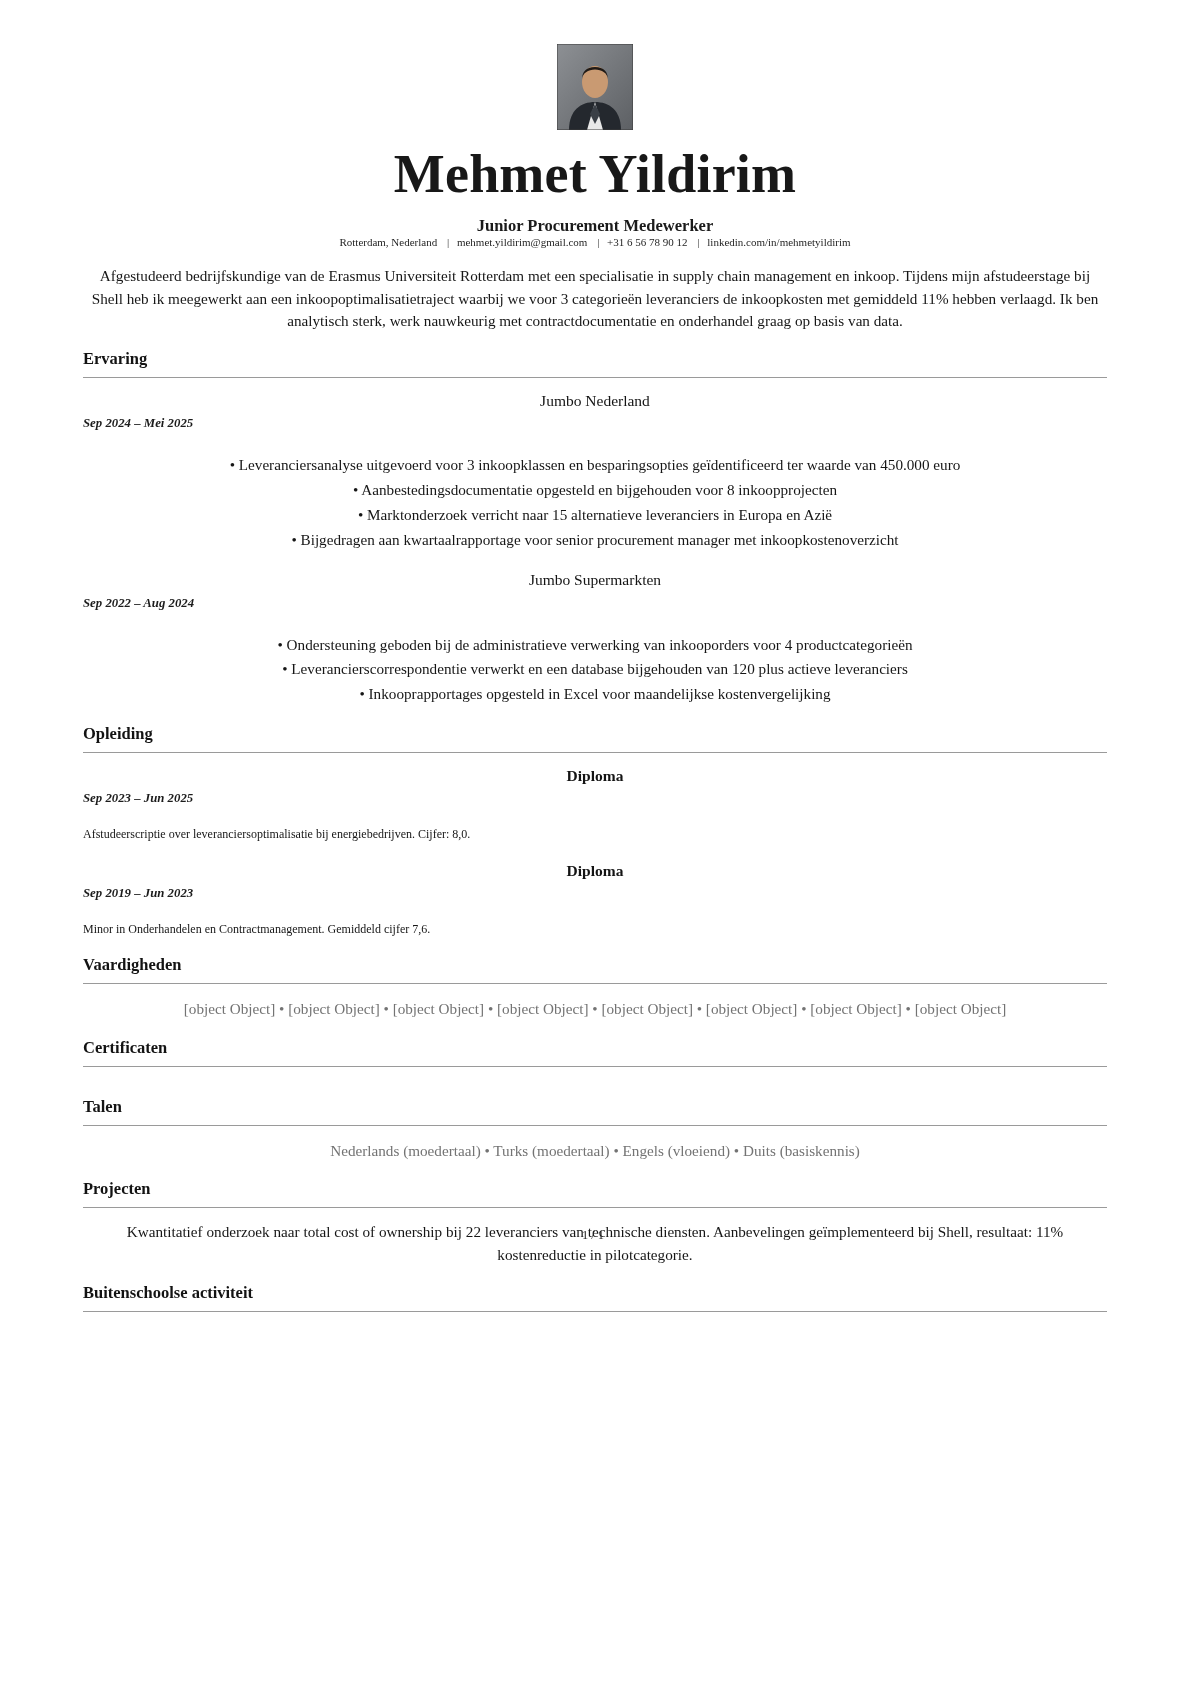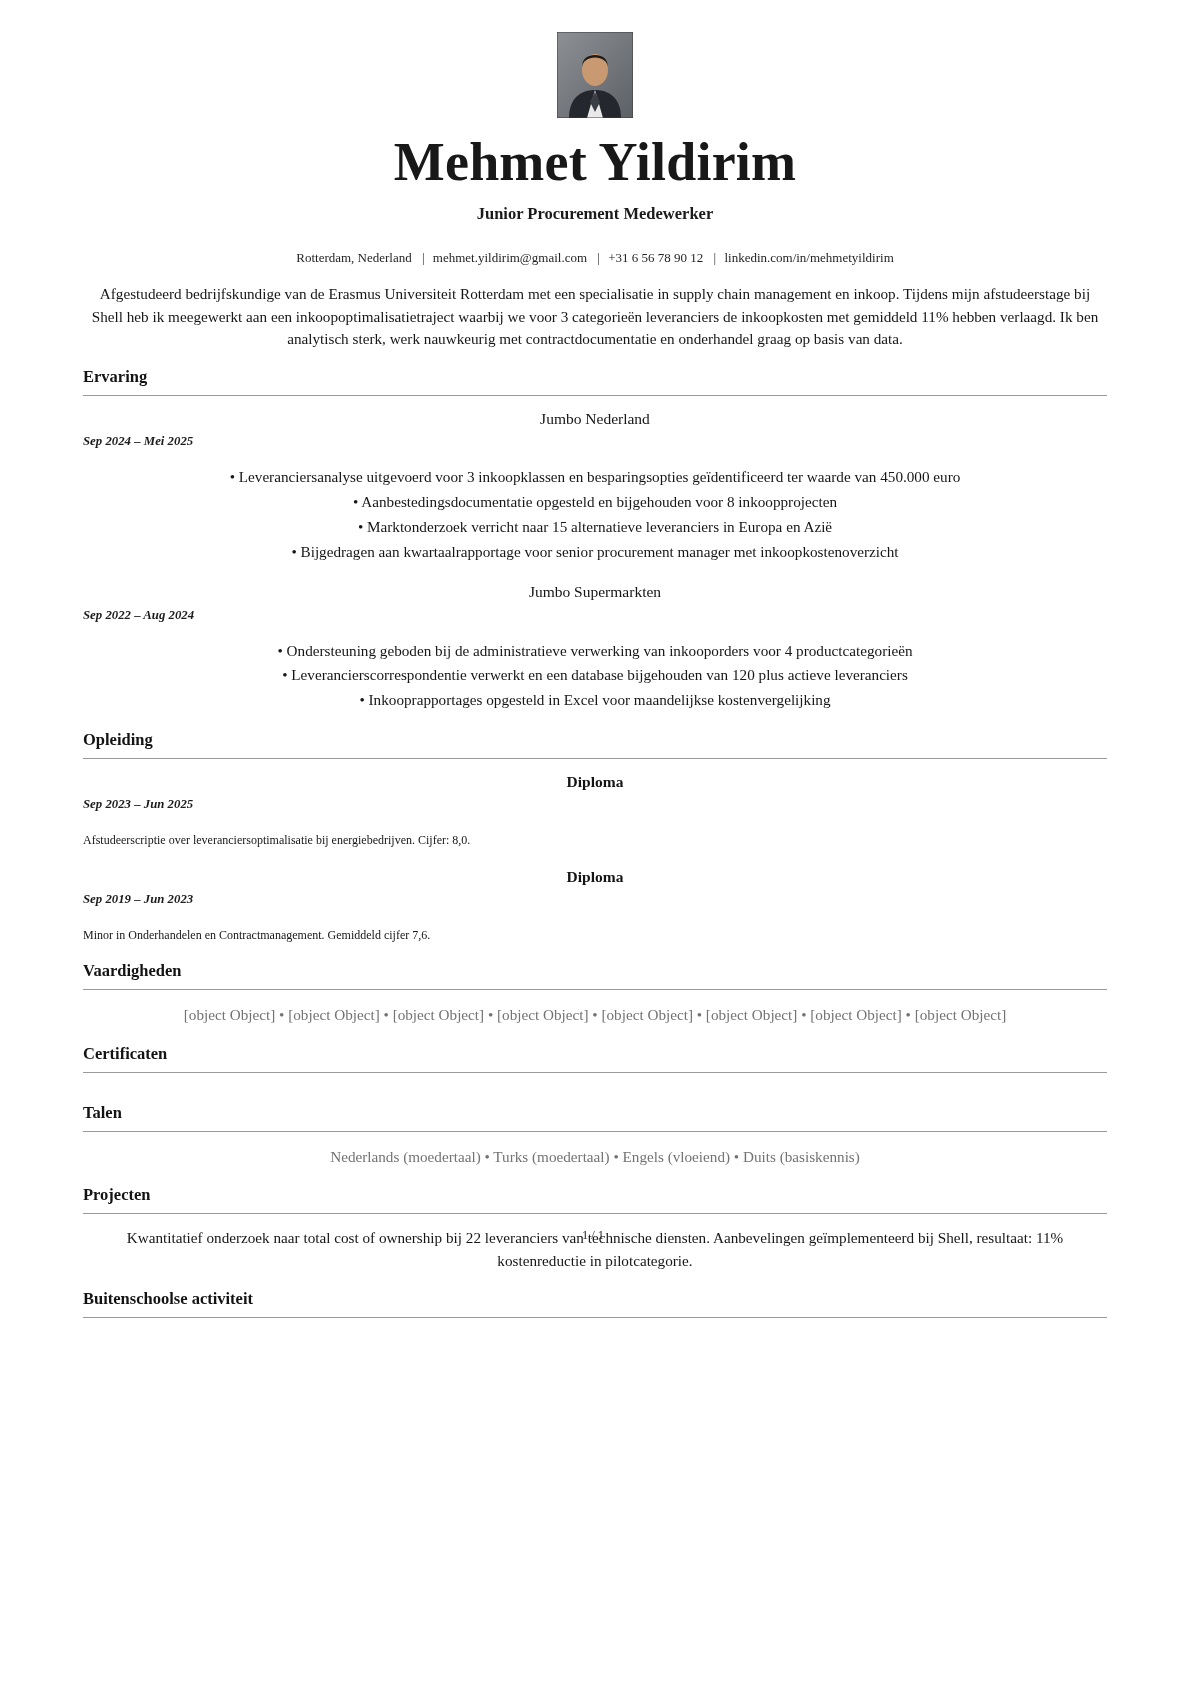--- a/index.html
+++ b/index.html
@@ -11,21 +11,21 @@
   body {
     width: 1190px;
     height: 1683px;
     font-family: "Liberation Serif", "DejaVu Serif", serif;
     color: #1a1a1a;
     position: relative;
   }
   .page {
     width: 1190px;
     height: 1281px;
-    padding: 26px 38px 0 38px;
+    padding: 38px 38px 0 38px;
     position: relative;
   }
   .inner {
     width: 1024px;
     margin: 0 auto;
   }
 
   
   .photo-wrap {
     display: flex;
@@ -52,22 +52,22 @@
   }
   .role {
     text-align: center;
     font-size: 16.5px;
     font-weight: 700;
     margin-top: 13px;
     color: #1a1a1a;
   }
   .contact {
     text-align: center;
-    font-size: 13px;
-    margin-top: 26px;
+    font-size: 11px;
+    margin-top: 0;
     color: #1f1f1f;
   }
   .contact .sep {
     display: inline-block;
     padding: 0 5px 0 7px;
     color: #333;
   }
   .summary {
     text-align: center;
     font-size: 15.2px;
@@ -102,21 +102,21 @@
   }
   .entry-title.bold { font-weight: 700; font-size: 15.5px; }
   .entry-dates {
     text-align: left;
     font-size: 12.8px;
     font-style: italic;
     font-weight: 600;
     margin-top: 5px;
     color: #1c1c1c;
   }
-  .bullets { margin-top: 16px; }
+  .bullets { margin-top: 22px; }
   .bullet {
     text-align: center;
     font-size: 15.2px;
     line-height: 1.63;
     color: #161616;
   }
   .entry-desc {
     text-align: left;
     font-size: 12px;
     line-height: 1.5;

